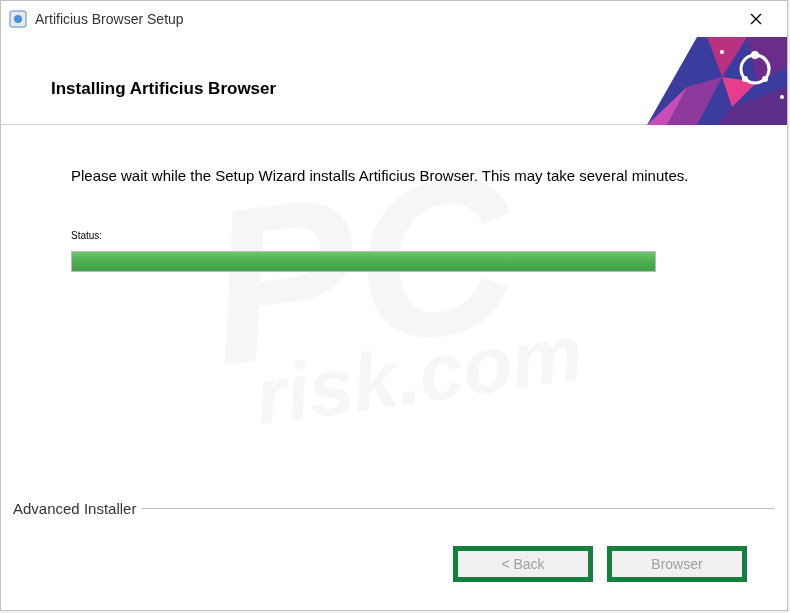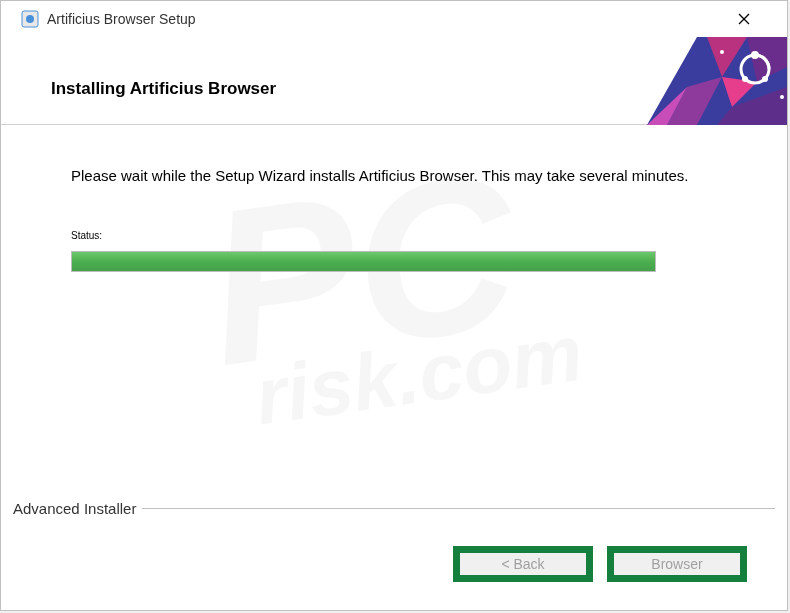--- a/index.html
+++ b/index.html
@@ -18,21 +18,21 @@
       width: 788px;
       height: 611px;
       background: #ffffff;
       border: 1px solid #c0c0c0;
       position: relative;
     }
     .titlebar {
       height: 36px;
       display: flex;
       align-items: center;
-      padding: 0 20px;
+      padding: 0 8px;
       background: #ffffff;
     }
     .titlebar-icon {
       width: 18px;
       height: 18px;
       margin-right: 8px;
       display: flex;
       align-items: center;
       justify-content: center;
     }
@@ -131,21 +131,21 @@
       position: absolute;
       bottom: 28px;
       right: 40px;
       display: flex;
       gap: 14px;
     }
     .wiz-btn {
       width: 140px;
       height: 36px;
       background: #f0f0f0;
-      border: 7px solid #15803d;
+      border: 5px solid #15803d;
       font-size: 14px;
       color: #a0a0a0;
       cursor: default;
       font-family: inherit;
     }
     .watermark {
       position: absolute;
       top: 50%;
       left: 50%;
       transform: translate(-50%, -50%) rotate(-8deg);

